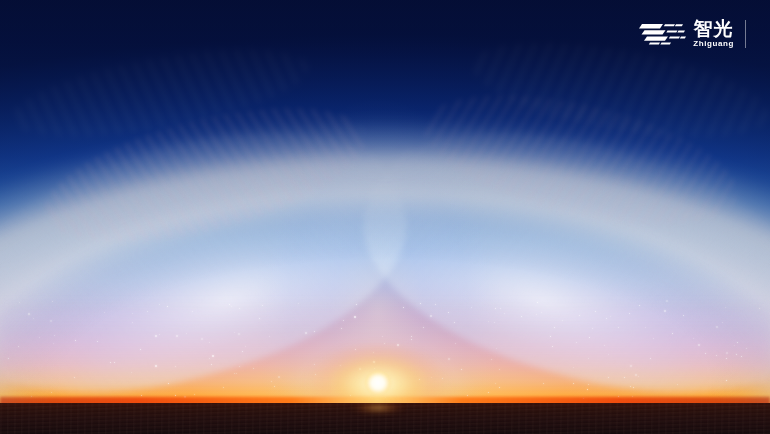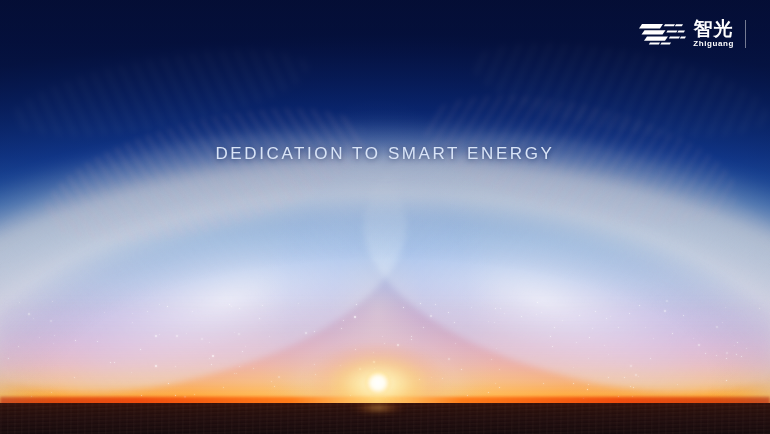--- a/index.html
+++ b/index.html
@@ -601,16 +601,15 @@
       </svg>
       <div id="logo-wordmark">
         <span id="logo-cn">智光</span>
         <span id="logo-pinyin">Zhiguang</span>
       </div>
     </div>
     <div id="brand-divider"></div>
   </div>
 
   <div id="tagline">
-    <div id="tagline-en">DEDICATION TO SMART ENERGY</div>
   </div>
 
 </div>
 
 </body></html>

